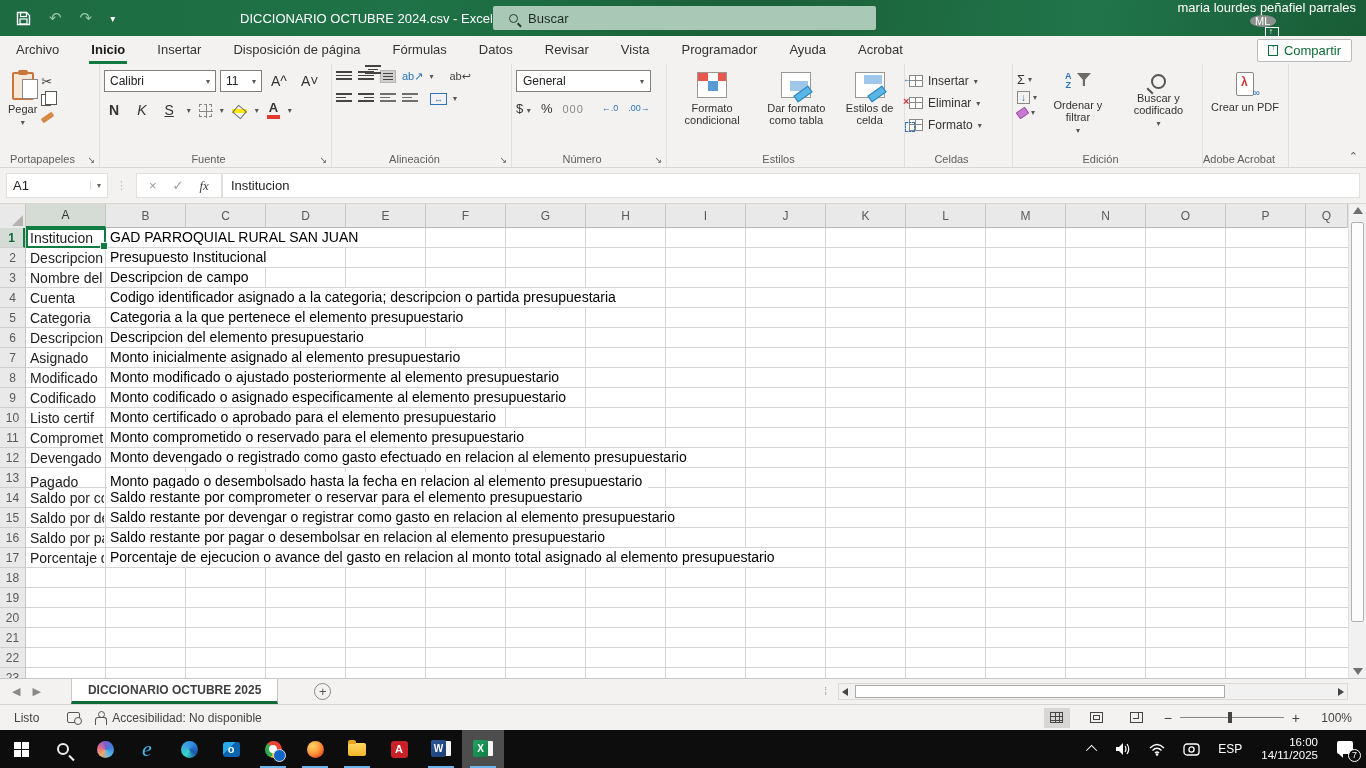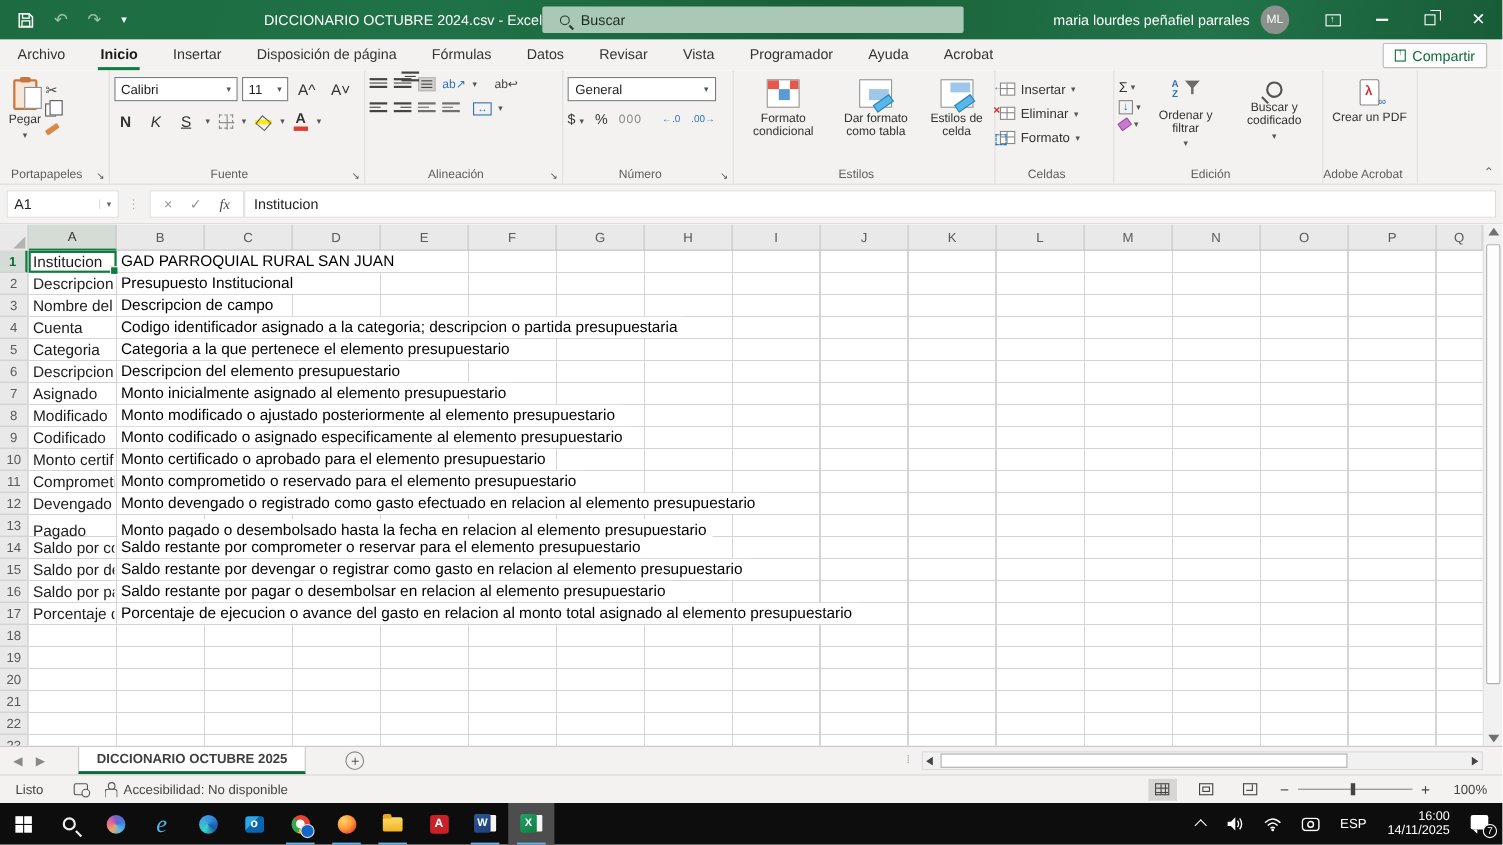--- a/index.html
+++ b/index.html
@@ -12,21 +12,21 @@
     display:flex; align-items:center; color:#fff; }
   .qat { display:flex; align-items:center; gap:18px; padding-left:16px; width:170px; }
   .qat .qbtn { font-size:15px; color:#fff; cursor:default; }
   .qat .dim { color:#9cc4ab; }
   .qat .mini { font-size:10px; }
   .tb-title { font-size:13px; color:#fff; white-space:nowrap; margin-left:70px; }
   .searchpill { position:absolute; left:493px; top:6px; width:383px; height:24px; background:#a9c9b6;
     border-radius:2px; display:flex; align-items:center; gap:10px; padding-left:16px; color:#1c2b22; font-size:13px; }
   .s-icon { width:9px; height:9px; border:1.6px solid #2a3c31; border-radius:50%; position:relative; }
   .s-icon::after { content:""; position:absolute; width:5px; height:1.6px; background:#2a3c31; transform:rotate(45deg); left:7px; top:9px; }
-  .tb-right { position:absolute; right:0; top:0; height:36px; display:flex; align-items:center; }
+  .tb-right { position:absolute; right:0; top:0; height:36px; display:flex; align-items:center;flex-direction:column; }
   .username { font-size:13px; color:#fff; margin-right:10px; }
   .avatar { width:26px; height:26px; border-radius:50%; background:#8b918d; color:#fff; font-size:11px;
     display:flex; align-items:center; justify-content:center; margin-right:18px; }
   .winbtn { width:44px; height:36px; display:flex; align-items:center; justify-content:center; color:#fff; font-size:15px; }
   .ribopt { width:14px; height:11px; border:1.4px solid #fff; position:relative; }
   .ribopt::after { content:"↑"; position:absolute; font-size:8px; left:3px; top:-1px; }
   .min-glyph { width:11px; height:1.6px; background:#fff; }
   .restore-glyph { width:10px; height:10px; border:1.4px solid #fff; position:relative; }
   .restore-glyph::before { content:""; position:absolute; width:10px; height:10px; border:1.4px solid #fff; left:2px; top:-5px; clip-path:polygon(20% 0,100% 0,100% 80%,85% 80%,85% 15%,20% 15%); }
   .close-glyph { font-size:20px; line-height:18px; font-weight:300; }
@@ -599,21 +599,21 @@
         </div>
         <div class="grow" style="top: 140px;">
           <span class="ca">Modificado</span>
           <span class="cb">Monto modificado o ajustado posteriormente al elemento presupuestario</span>
         </div>
         <div class="grow" style="top: 160px;">
           <span class="ca">Codificado</span>
           <span class="cb">Monto codificado o asignado especificamente al elemento presupuestario</span>
         </div>
         <div class="grow" style="top: 180px;">
-          <span class="ca">Monto certif</span>
+          <span class="ca">Listo certif</span>
           <span class="cb">Monto certificado o aprobado para el elemento presupuestario</span>
         </div>
         <div class="grow" style="top: 200px;">
           <span class="ca">Comprometi</span>
           <span class="cb">Monto comprometido o reservado para el elemento presupuestario</span>
         </div>
         <div class="grow" style="top: 220px;">
           <span class="ca">Devengado</span>
           <span class="cb">Monto devengado o registrado como gasto efectuado en relacion al elemento presupuestario</span>
         </div>

